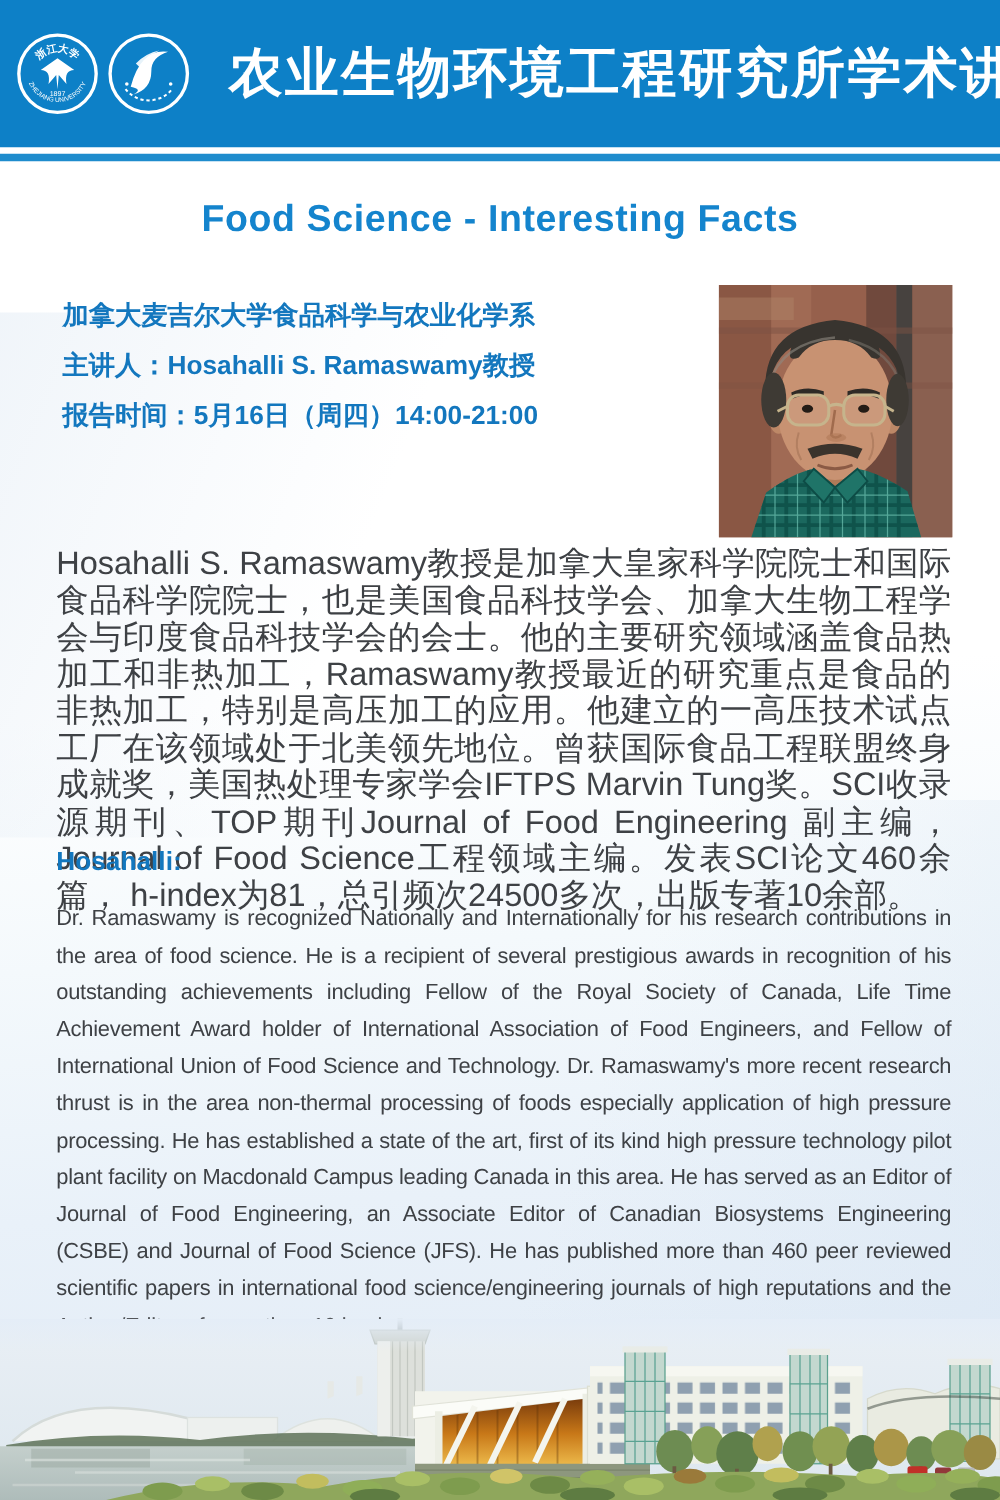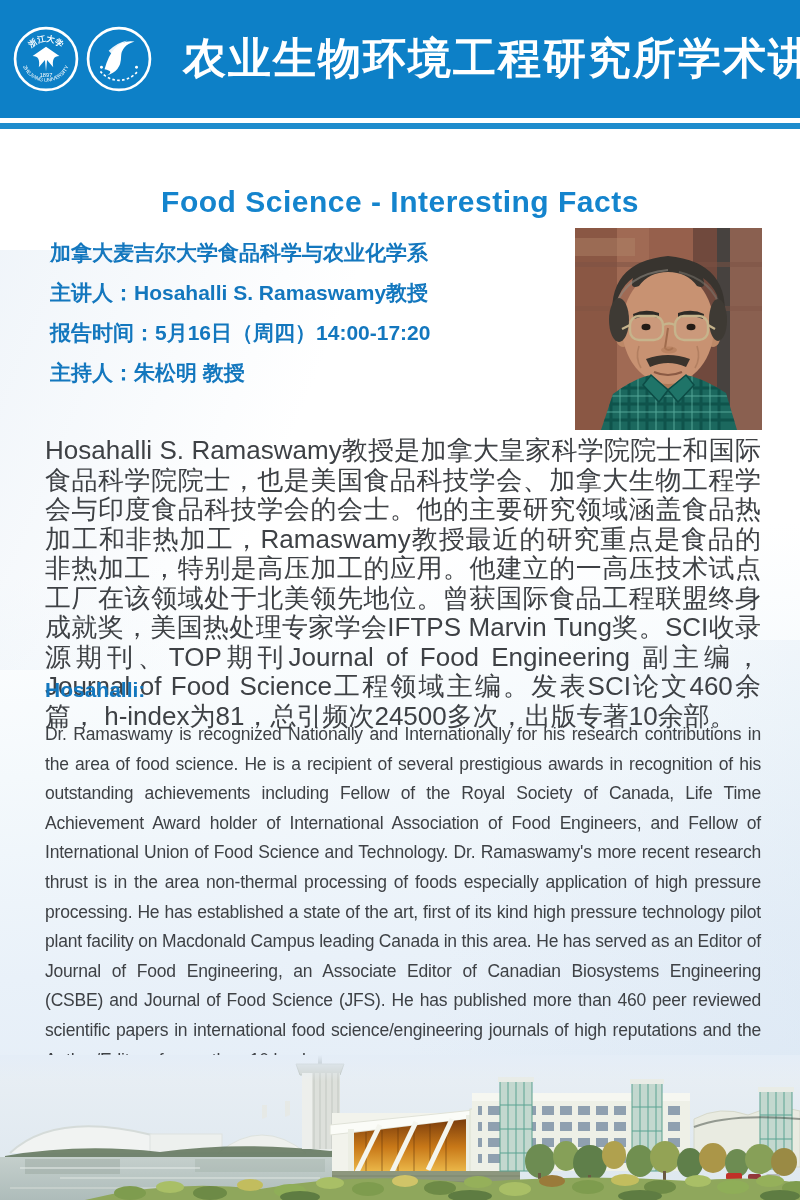--- a/index.html
+++ b/index.html
@@ -17,21 +17,21 @@
   .stripe-white{position:absolute;top:118px;left:0;width:800px;height:5px;background:#ffffff;}
   .stripe-blue{position:absolute;top:123px;left:0;width:800px;height:6px;background:#1e8ccd;}
   .logos{position:absolute;left:13px;top:26px;display:flex;gap:7px;}
   .seal{width:66px;height:66px;display:block;}
   .header-title{
     position:absolute;left:183px;top:0;height:118px;display:flex;align-items:center;
     color:#ffffff;font-size:43px;font-weight:bold;letter-spacing:2px;white-space:nowrap;
   }
 
   .main-title{position:absolute;top:159px;left:0;width:800px;text-align:center;
-    color:#1484cd;font-size:30px;font-weight:bold;letter-spacing:0.5px;margin-top:26px;}
+    color:#1484cd;font-size:30px;font-weight:bold;letter-spacing:0.5px;}
 
   .info{position:absolute;left:50px;top:233px;width:515px;
     color:#1377be;font-weight:bold;font-size:21px;line-height:40px;}
   .info div{white-space:nowrap;}
 
   .photo{position:absolute;left:575px;top:228px;width:187px;height:202px;}
   .photo svg{display:block;width:187px;height:202px;}
 
   .bio{position:absolute;left:45px;top:436px;width:716px;
     font-size:26px;line-height:29.5px;color:#3e4145;text-align:justify;text-justify:inter-ideograph;}
@@ -80,22 +80,21 @@
     <div class="header-title">农业生物环境工程研究所学术讲座</div>
   </div>
   <div class="stripe-white"></div>
   <div class="stripe-blue"></div>
 
   <div class="main-title">Food Science - Interesting Facts</div>
 
   <div class="info">
     <div>加拿大麦吉尔大学食品科学与农业化学系</div>
     <div>主讲人：Hosahalli S. Ramaswamy教授</div>
-    <div>报告时间：5月16日（周四）14:00-17:20</div>
-    <div>主持人：朱松明 教授</div>
+    <div>报告时间：5月16日（周四）14:00-21:00</div>
   </div>
 
   <div class="photo">
     <svg viewBox="0 0 187 202">
       <defs>
         <clipPath id="shirtClip">
           <path d="M26,202 L38,166 Q60,150 76,147 L93,161 L111,147 Q128,150 151,165 L162,202 Z"></path>
         </clipPath>
       </defs>
 

